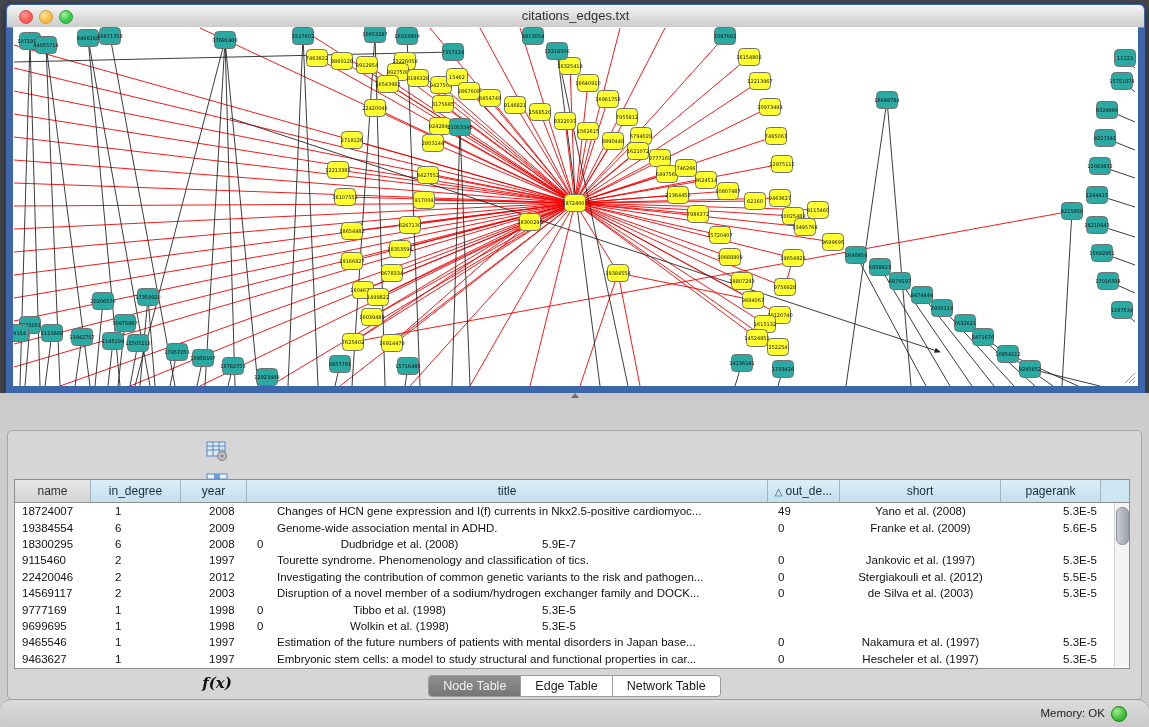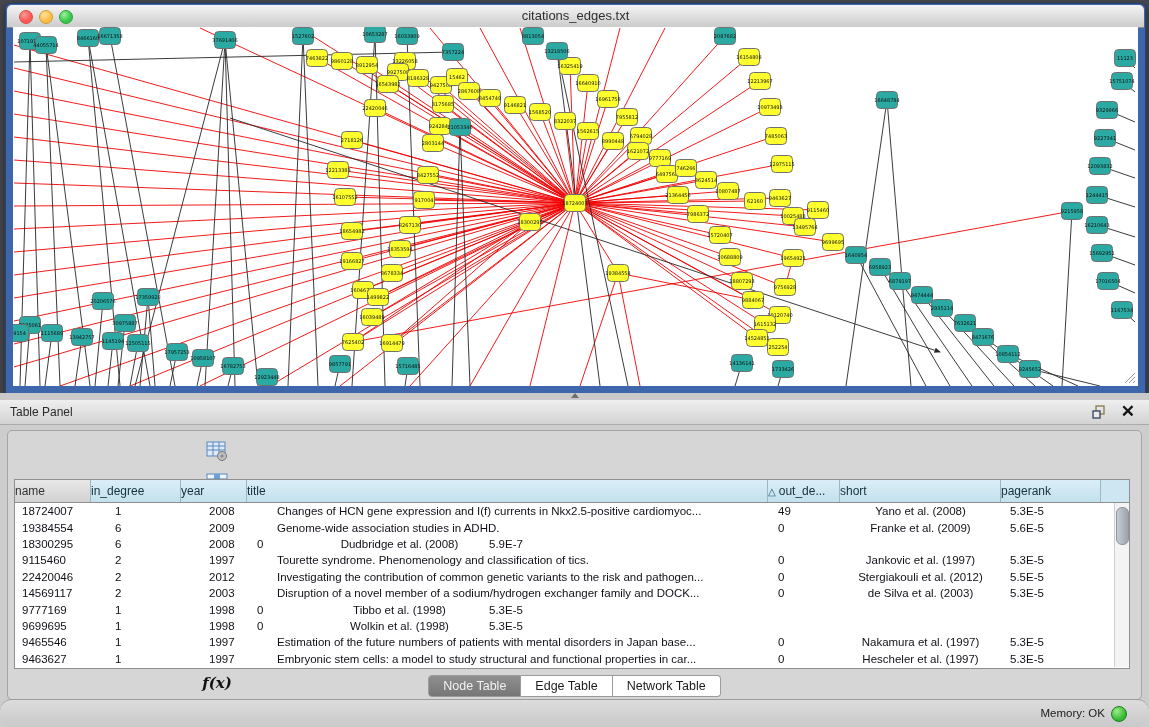--- a/index.html
+++ b/index.html
@@ -37,33 +37,33 @@
   #table-combo{margin-left:12px;width:390px;height:23px;background:#ffffff;
      border:1px solid #999;border-radius:4px;position:relative;
      font-size:13px;color:#111;line-height:22px;padding-left:9px;box-sizing:border-box;
      box-shadow:inset 0 1px 2px rgba(0,0,0,.15);}
   #combo-arrows{position:absolute;right:7px;top:2px;font-size:7px;color:#444;line-height:9px;text-align:center;}
   
   #data-table{position:absolute;left:6px;top:48px;width:1114px;height:188px;
      background:#ffffff;border:1px solid #8f8f8f;}
   #thead{display:flex;height:22px;border-bottom:1px solid #8f8f8f;
      background:#cde6f1;font-size:12px;color:#15303c;}
-  .th{border-right:1px solid #9fb6c0;display:flex;align-items:center;
+  .th{border-right:1px solid #9fb6c0;display:flex;align-items:center;justify-content:center;
      box-sizing:border-box;overflow:hidden;white-space:nowrap;background:linear-gradient(#dbeef7,#c3e0ee);}
   .th.gray{background:linear-gradient(#e8e8e8,#d2d2d2);color:#333;}
   .tri{color:#235a74;font-size:10px;margin-right:3px;}
   .tbody-row{display:flex;height:16.4px;font-size:11.5px;color:#101018;align-items:center;}
   .td{box-sizing:border-box;overflow:hidden;white-space:nowrap;padding:0 4px;}
   .c-name{width:76px;padding-left:7px;}
   .c-indeg{width:90px;padding-left:24px;}
   .c-year{width:66px;padding-left:28px;}
   .c-title{width:521px;padding-left:30px;}
   .c-out{width:72px;padding-left:10px;}
   .c-short{width:161px;text-align:center;}
-  .c-page{width:100px;padding-left:9px;}
+  .c-page{width:100px;padding-left:9px;text-align:right;}
   .h-name{width:76px;}.h-indeg{width:90px;}.h-year{width:66px;}.h-title{width:521px;}
   .h-out{width:72px;}.h-short{width:161px;}.h-page{width:100px;}
   #vscroll{position:absolute;right:0px;top:23px;width:14px;bottom:1px;background:#f4f4f4;border-left:1px solid #cfcfcf;}
   #vthumb{position:absolute;left:1px;top:4px;width:11px;height:36px;border-radius:6px;
      background:linear-gradient(90deg,#c7ccd3,#9ba3ad);border:1px solid #8d949e;}
   
   #tabs{position:absolute;left:0;right:0;top:244px;display:flex;justify-content:center;}
   .tab{height:20px;line-height:20px;font-size:12.5px;padding:0 14px;background:#ffffff;
      border:1px solid #9b9b9b;border-left:none;color:#1c1c1c;}
   .tab.sel{background:linear-gradient(#8f8f8f,#767676);color:#f2f2f2;border-left:1px solid #9b9b9b;
@@ -769,28 +769,20 @@
       <path d="M15 5 L5 15 M15 9 L9 15 M15 13 L13 15" stroke="#9a9a9a" stroke-width="1" fill="none"></path>
     </svg>
   </div>
 </div>
 
 <div id="splitter">
   <div id="split-arrow"></div>
 </div>
 
 <div id="table-panel">
-  <div id="tp-titlebar">
-    <span id="tp-title">Table Panel</span>
-    <svg id="tp-float" viewBox="0 0 16 16">
-      <rect x="5" y="2" width="8" height="8" fill="none" stroke="#8a7a45" stroke-width="1.3"></rect>
-      <rect x="2" y="7" width="7" height="7" fill="#e9e9e9" stroke="#33415e" stroke-width="1.3"></rect>
-    </svg>
-    <span id="tp-close">✕</span>
-  </div>
 
   <div id="tp-inner">
     <div id="tp-toolbar">
       <span class="tbtn">
         <svg width="24" height="24" viewBox="0 0 24 24">
           <rect x="2" y="3" width="18" height="14" fill="#dfeaf6" stroke="#5b87c2"></rect>
           <path d="M2 7 H20 M2 11 H20 M8 3 V17 M14 3 V17" stroke="#5b87c2" stroke-width="1"></path>
           <circle cx="17" cy="17" r="4.5" fill="#bfbfbf" stroke="#777"></circle>
           <circle cx="17" cy="17" r="1.6" fill="#888"></circle>
         </svg>
@@ -876,21 +868,21 @@
             <div class="td c-year">2008</div>
             <div class="td c-title">Changes of HCN gene expression and I(f) currents in Nkx2.5-positive cardiomyoc...</div>
             <div class="td c-out">49</div>
             <div class="td c-short">Yano et al. (2008)</div>
             <div class="td c-page">5.3E-5</div>
           </div>
           <div class="tbody-row">
             <div class="td c-name">19384554</div>
             <div class="td c-indeg">6</div>
             <div class="td c-year">2009</div>
-            <div class="td c-title">Genome-wide association studies in ADHD.</div>
+            <div class="td c-title">Genome-wide association mental in ADHD.</div>
             <div class="td c-out">0</div>
             <div class="td c-short">Franke et al. (2009)</div>
             <div class="td c-page">5.6E-5</div>
           </div>
           <div class="tbody-row">
             <div class="td c-name">18300295</div>
             <div class="td c-indeg">6</div>
             <div class="td c-year">2008</div>
             <div class="td c-out">0</div>
             <div class="td c-short">Dudbridge et al. (2008)</div>

